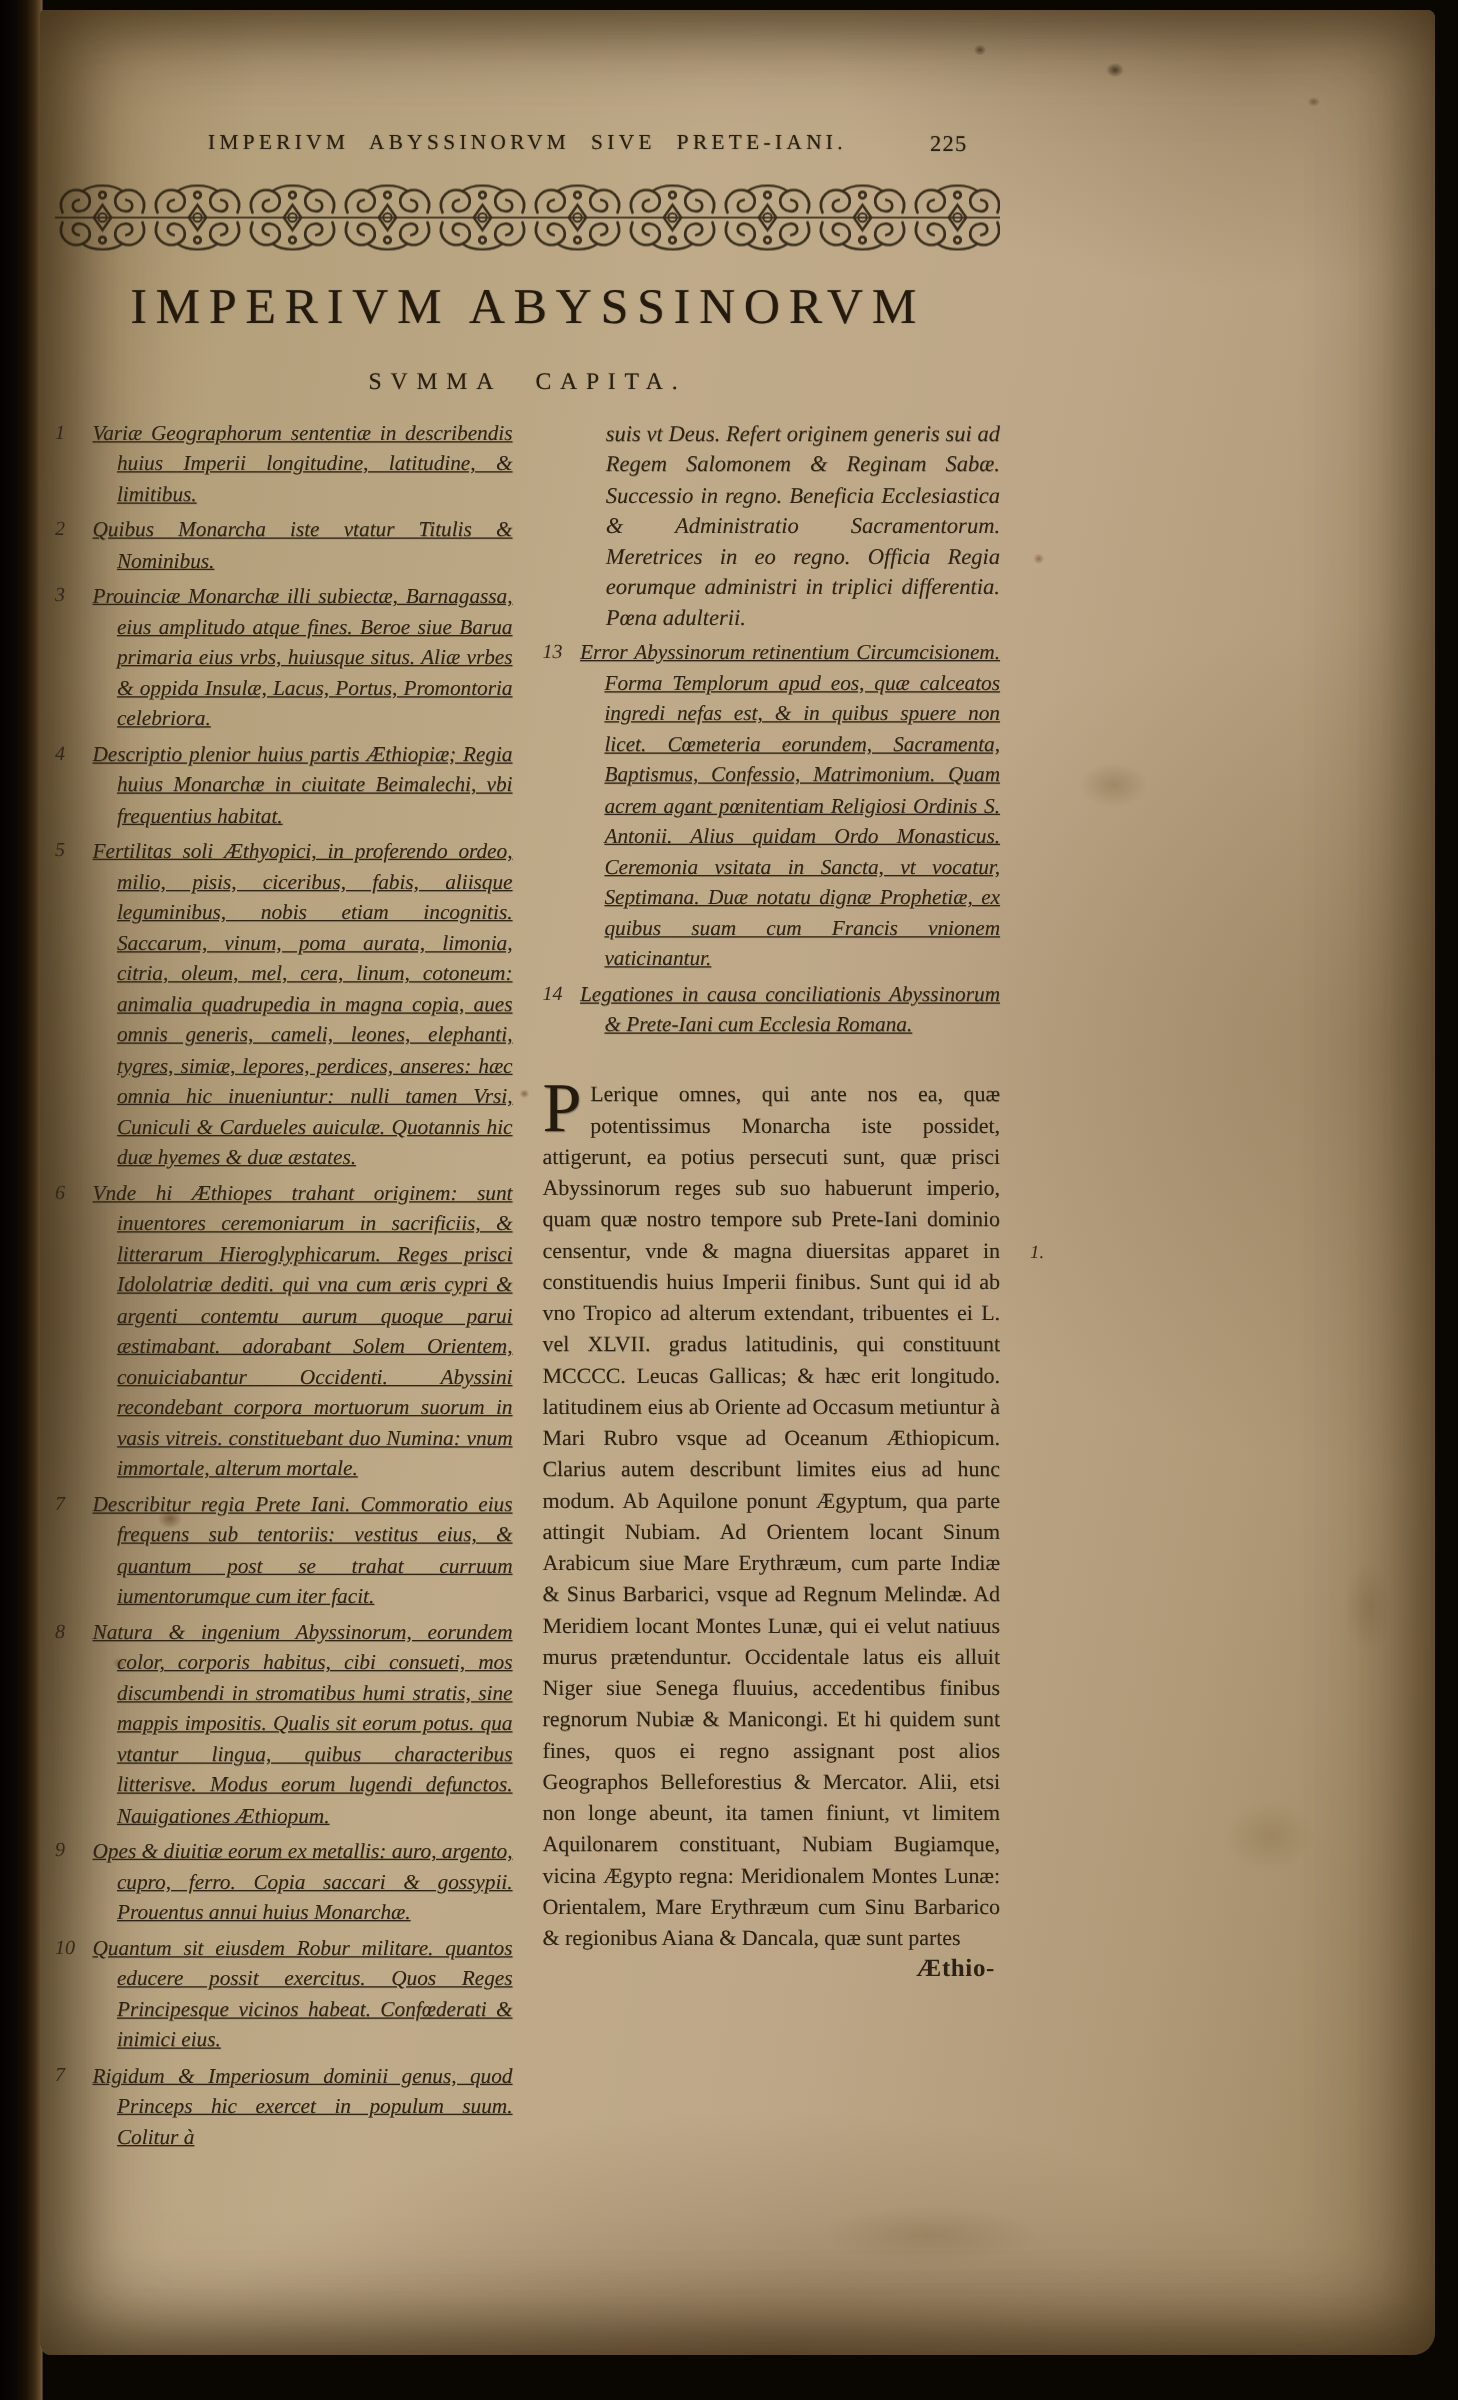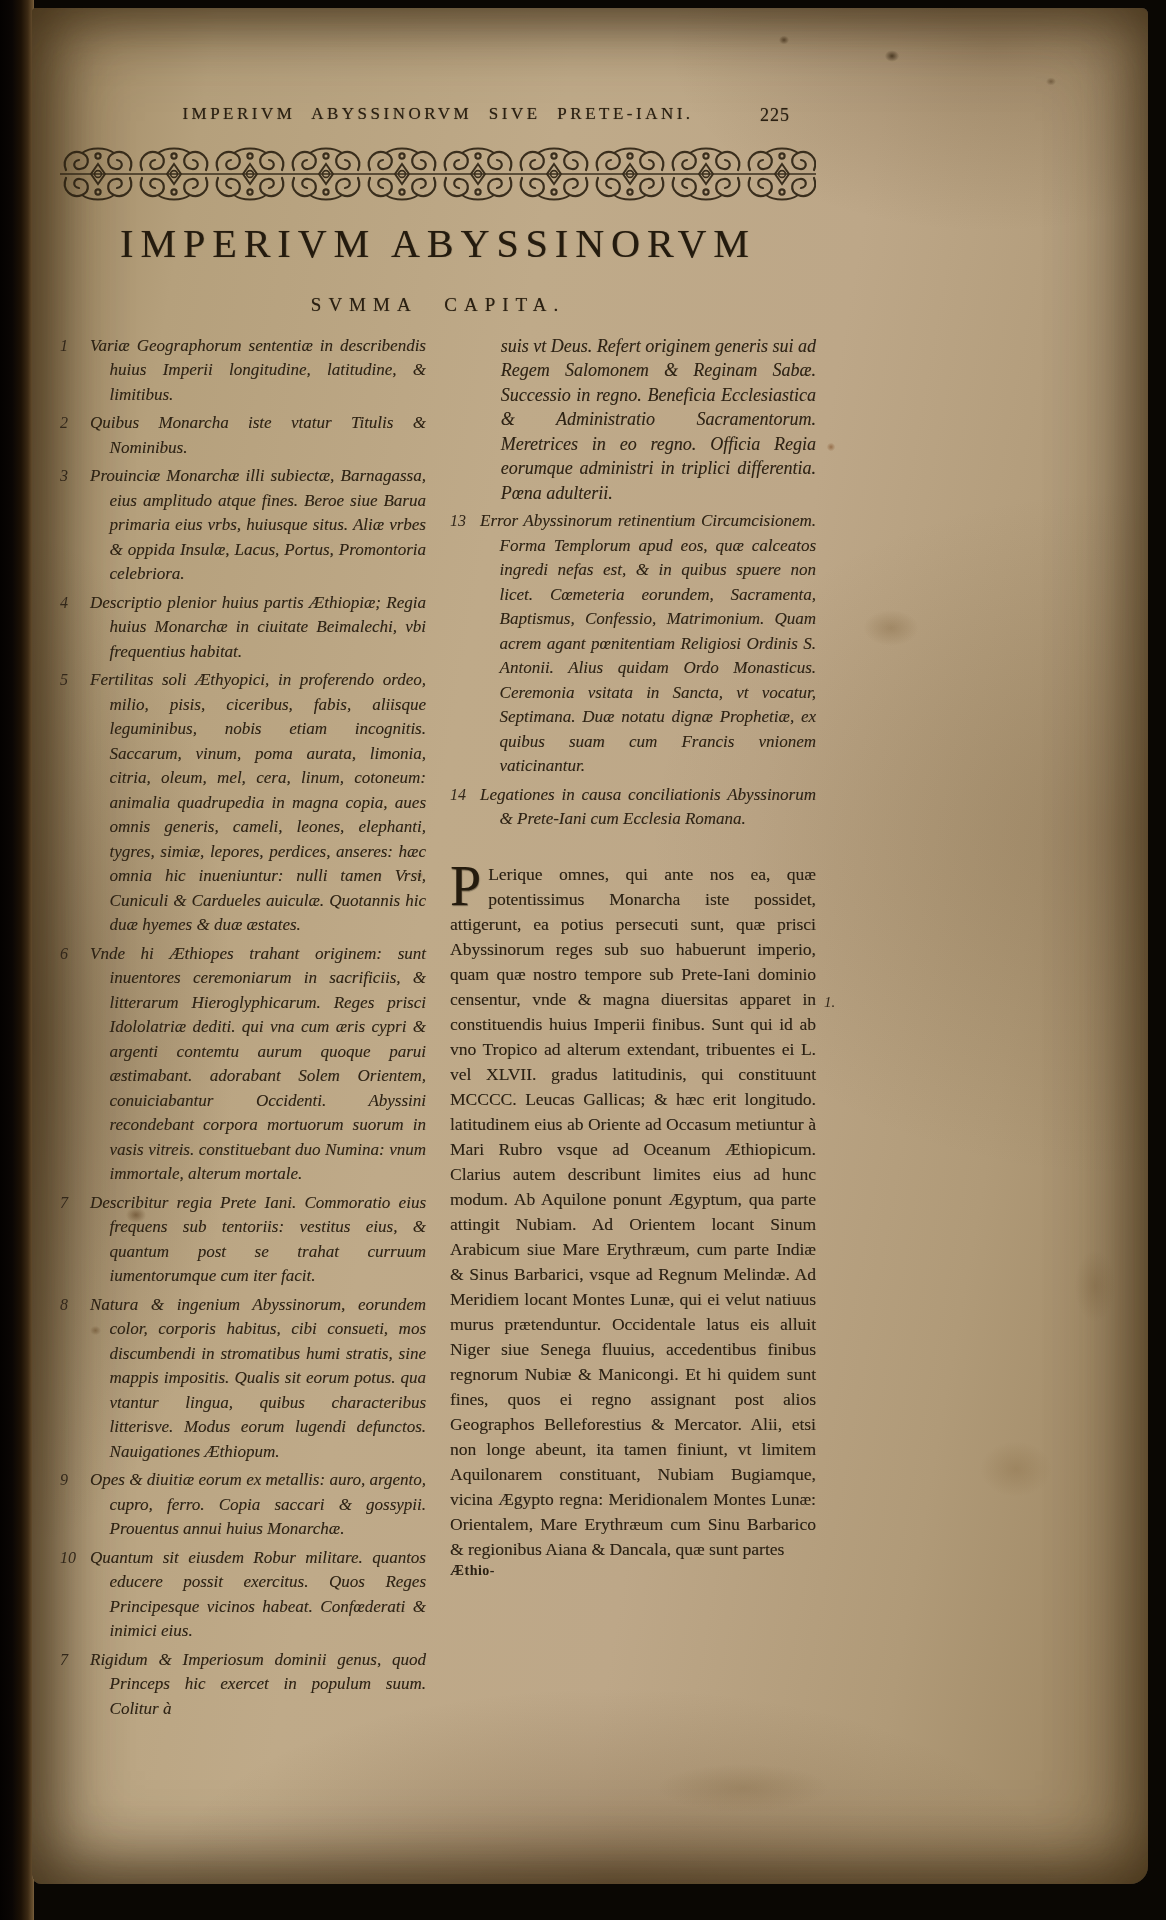--- a/index.html
+++ b/index.html
@@ -27,21 +27,21 @@
     border-radius:3px 6px 18px 9px;
     box-shadow:
       inset 0 0 95px rgba(56,39,16,.45),
       inset -28px 0 70px rgba(64,45,20,.34),
       inset 32px 0 60px rgba(52,36,15,.42),
       inset 0 -22px 55px rgba(56,39,16,.34),
       inset 0 14px 40px rgba(56,39,16,.25);
   }
   .stain{position:absolute;border-radius:50%;pointer-events:none;}
 
-  .text-block{position:absolute;left:28px;top:96px;width:756px;color:#2c2214;}
+  .text-block{position:absolute;left:12px;top:96px;width:756px;color:#2c2214;}
 
   .running-header{position:relative;height:26px;}
   .running-title{
     text-align:center;font-size:17px;letter-spacing:3.5px;word-spacing:9px;
     color:#2a2012;text-shadow:0 0 1px rgba(42,32,18,.55);
   }
   .page-number{
     position:absolute;right:26px;top:1px;font-size:18px;letter-spacing:1px;
     color:#2a2012;text-shadow:0 0 1px rgba(42,32,18,.5);
   }
@@ -65,37 +65,37 @@
   .col{width:366px;}
 
   .capita-item{display:flex;margin-bottom:4px;}
   .capita-num{
     width:30px;flex:0 0 30px;font-style:italic;font-size:16px;line-height:24.5px;
     color:#32271a;
   }
   .capita-text{
     flex:1;font-style:italic;font-size:17px;line-height:24.5px;text-align:justify;
     padding-left:1.15em;text-indent:-1.15em;
-    color:#2e2315;text-shadow:.3px .3px .5px rgba(46,35,21,.30);
+    color:#2e2315;text-shadow:.3px .3px .5px rgba(46,35,21,.30);text-decoration:underline;
   }
   .capita-cont{
     margin-left:30px;font-style:italic;font-size:18px;line-height:24.5px;text-align:justify;
     padding-left:1.15em;color:#2e2315;text-shadow:.3px .3px .5px rgba(46,35,21,.30);
     margin-bottom:4px;
   }
   .body-par{
     margin-top:30px;font-size:17.5px;line-height:25px;text-align:justify;
     color:#2b2114;text-shadow:.3px .3px .5px rgba(43,33,20,.32);
   }
   .drop-cap{
     float:left;font-size:56px;line-height:44px;padding:2px 7px 0 0;
     color:#241b0e;text-shadow:.5px .5px 1px rgba(36,27,14,.5);
   }
   .catchword{
-    font-size:14px;padding-right:4px;margin-top:1px;
+    text-align:right;font-size:20px;padding-right:4px;margin-top:1px;
     color:#2b2114;font-weight:bold;letter-spacing:.5px;
   }
   .margin-note{
     position:absolute;left:792px;top:986px;font-size:15px;font-style:italic;color:#33281a;
   }
 </style>
 </head>
 <body>
 
 <div class="photo-frame">

